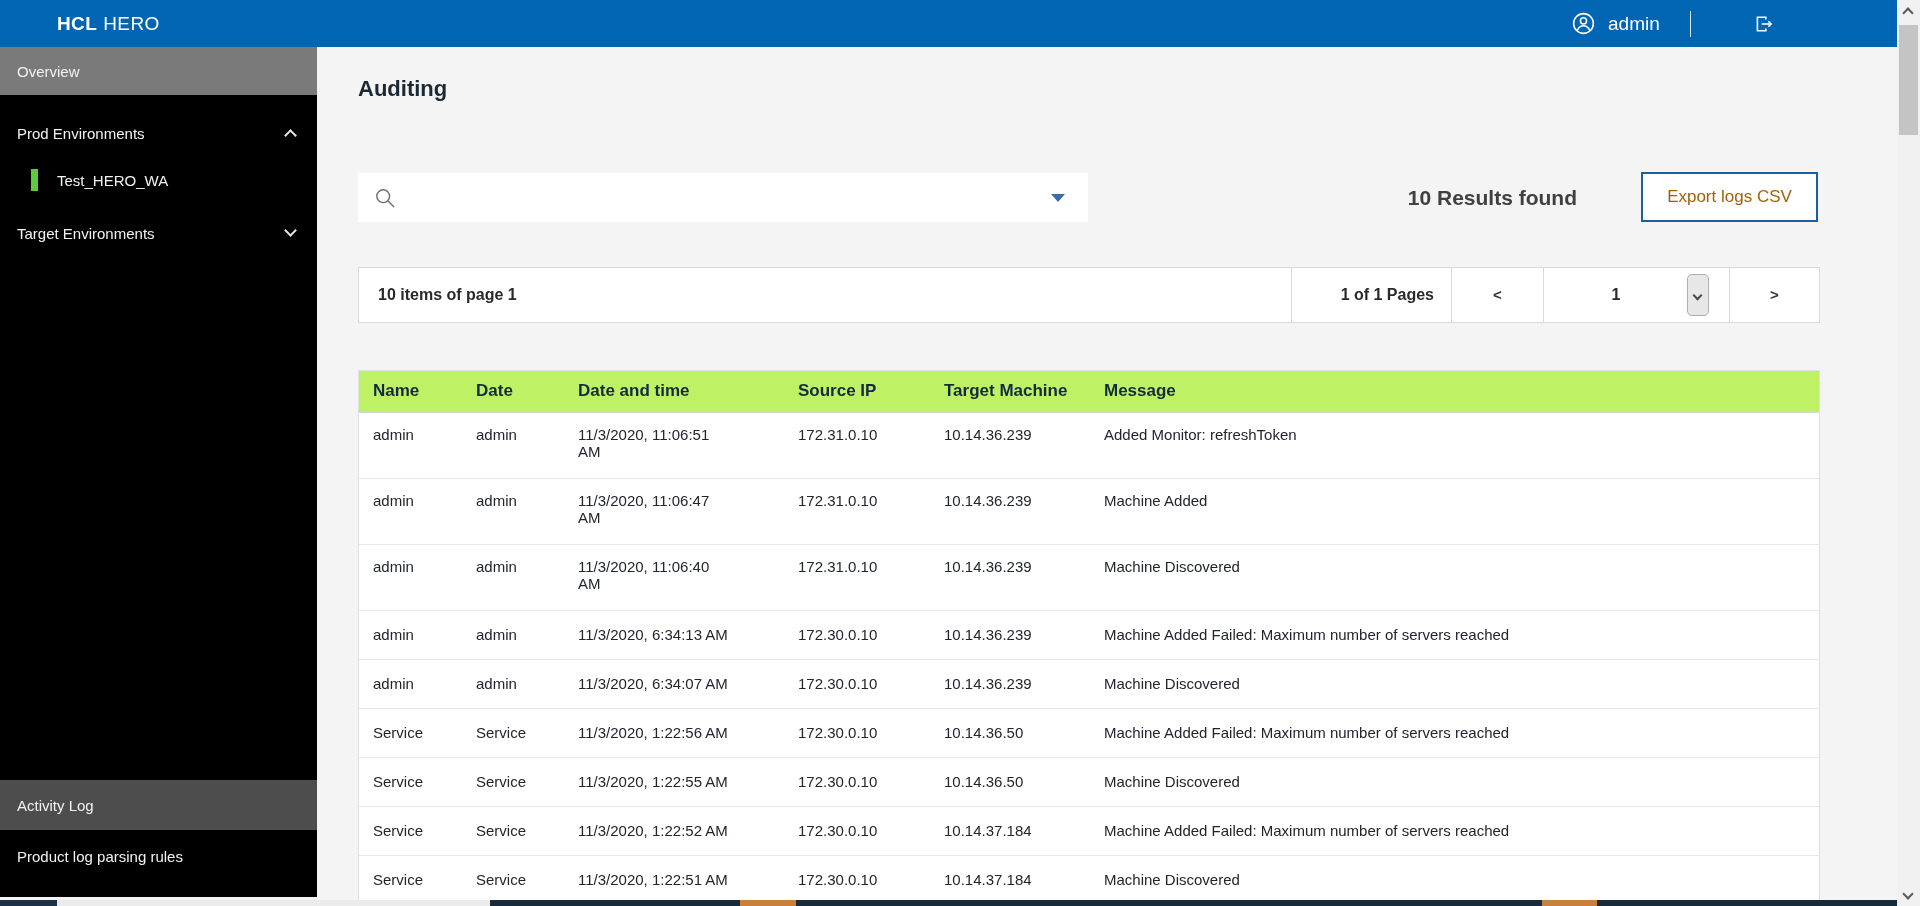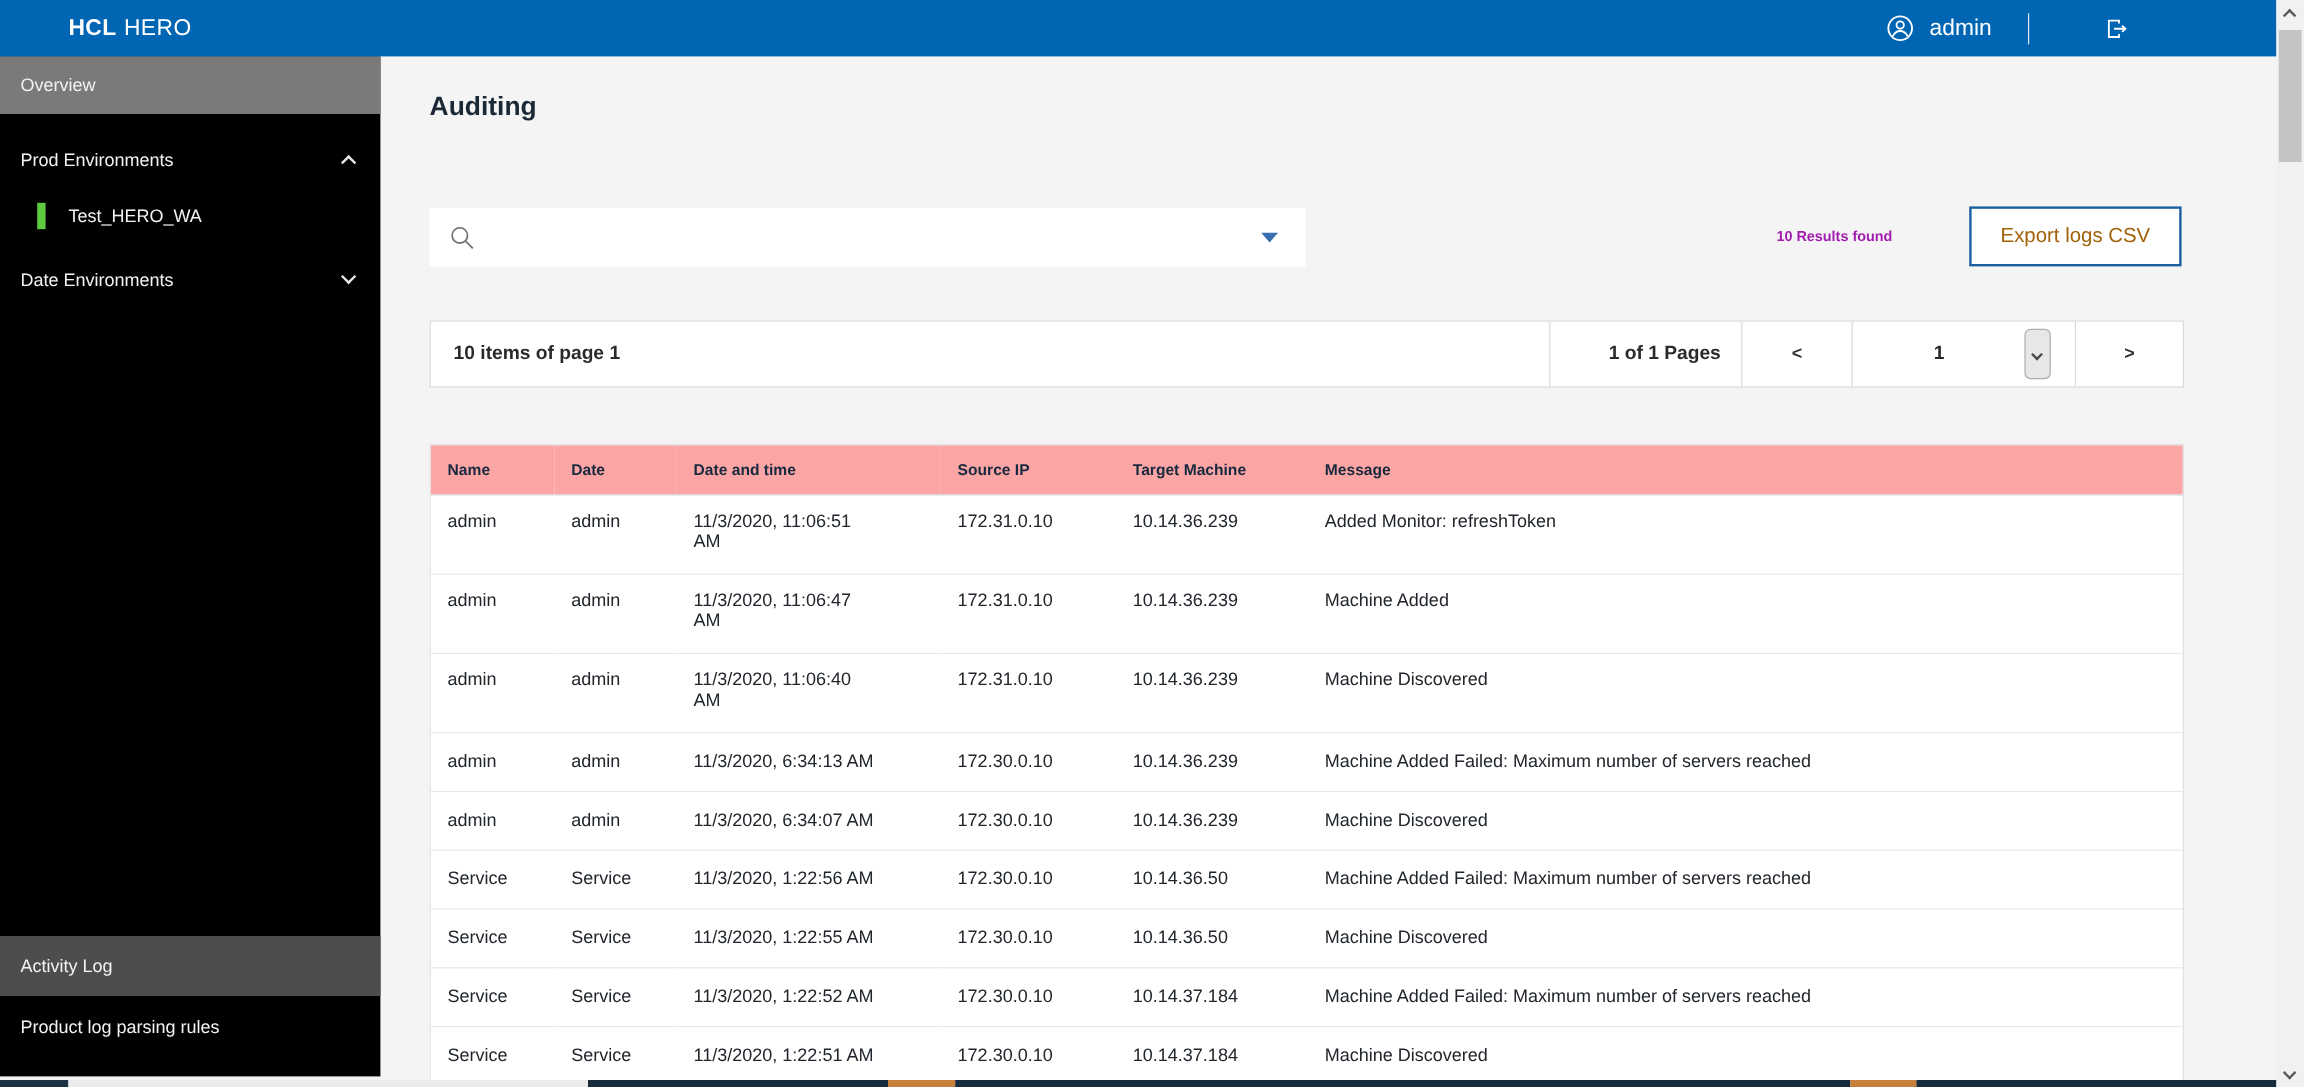--- a/index.html
+++ b/index.html
@@ -48,22 +48,22 @@
   .searchbox { position:absolute; left:41px; top:126px; width:730px;
     height:49px; background:#fff; display:flex; align-items:center; }
   .search-ic { margin-left:17px; width:20px; height:20px; flex:none; }
   .search-input { flex:1; border:none; outline:none; height:100%;
     font-size:16px; background:transparent; padding:0 10px; color:#222; }
   .caret { width:0; height:0; border-left:7px solid transparent;
     border-right:7px solid transparent; border-top:8px solid #3a6cb0;
     margin-right:23px; cursor:pointer; }
 
   .results { position:absolute; left:1040px; top:126px; width:220px; height:49px;
-    line-height:49px; text-align:right; font-size:12px; font-weight:bold;
-    color:#a21caf; }
+    line-height:49px; text-align:right; font-size:21px; font-weight:bold;
+    color:#404040; }
   .export-btn { position:absolute; left:1324px; top:125px; width:177px;
     height:50px; background:#fff; border:2px solid #1a5f9e; color:#a16207;
     font-size:17px; font-family:"Liberation Sans",sans-serif; cursor:pointer; }
 
   
   .pagebar { position:absolute; left:41px; top:220px; width:1462px; height:56px;
     background:#fff; border:1px solid #d9d9d9; display:flex; font-size:16px;
     color:#2a2a2a;font-weight:bold; }
   .pb-items { flex:1; line-height:54px; padding-left:19px; }
   .pb-cell { border-left:1px solid #d9d9d9; line-height:54px; height:100%; }
@@ -79,21 +79,21 @@
   .sel-widget .c { position:absolute; left:6px; top:17px; width:7px; height:7px;
     border-right:2px solid #4a4a4a; border-bottom:2px solid #4a4a4a;
     transform:rotate(45deg); }
   .pb-next { width:90px; text-align:center; font-size:15px; color:#333;
     cursor:pointer; }
 
   
   .tablewrap { position:absolute; left:41px; top:323px; width:1462px;
     height:531px; background:#fff; border:1px solid #e0e0e0; overflow:hidden; }
   table { width:100%; border-collapse:collapse; table-layout:fixed; }
-  thead th { height:41px; background:#fca5a5; text-align:left; font-size:13px;
+  thead th { height:41px; background:#bef264; text-align:left; font-size:17px;
     color:#17293e; padding-left:14px; border-bottom:1px solid #d8d8d8; }
   tbody td { height:49px; font-size:15px; color:#21262c; padding-left:14px;
     border-bottom:1px solid #e8e8e8; vertical-align:middle;
     white-space:pre-line; }
   tbody tr.tall td { height:66px; vertical-align:top; padding-top:13px; }
 
   
   .vscroll { position:absolute; left:1897px; top:0; width:23px; height:906px;
     background:#f1f1f1; z-index:9; }
   .vs-btn { position:absolute; left:7px; width:8px; height:8px;
@@ -137,21 +137,21 @@
   </div>
   <div class="snav s-prod">
     <span>Prod Environments</span>
     <span class="chev chev-up"></span>
   </div>
   <div class="snav s-env">
     <span class="envbar"></span>
     <span>Test_HERO_WA</span>
   </div>
   <div class="snav s-other">
-    <span>Date Environments</span>
+    <span>Target Environments</span>
     <span class="chev chev-down"></span>
   </div>
   <div class="snav s-activity">
     <span>Activity Log</span>
   </div>
   <div class="snav s-plpr">
     <span>Product log parsing rules</span>
   </div>
 </div>
 

